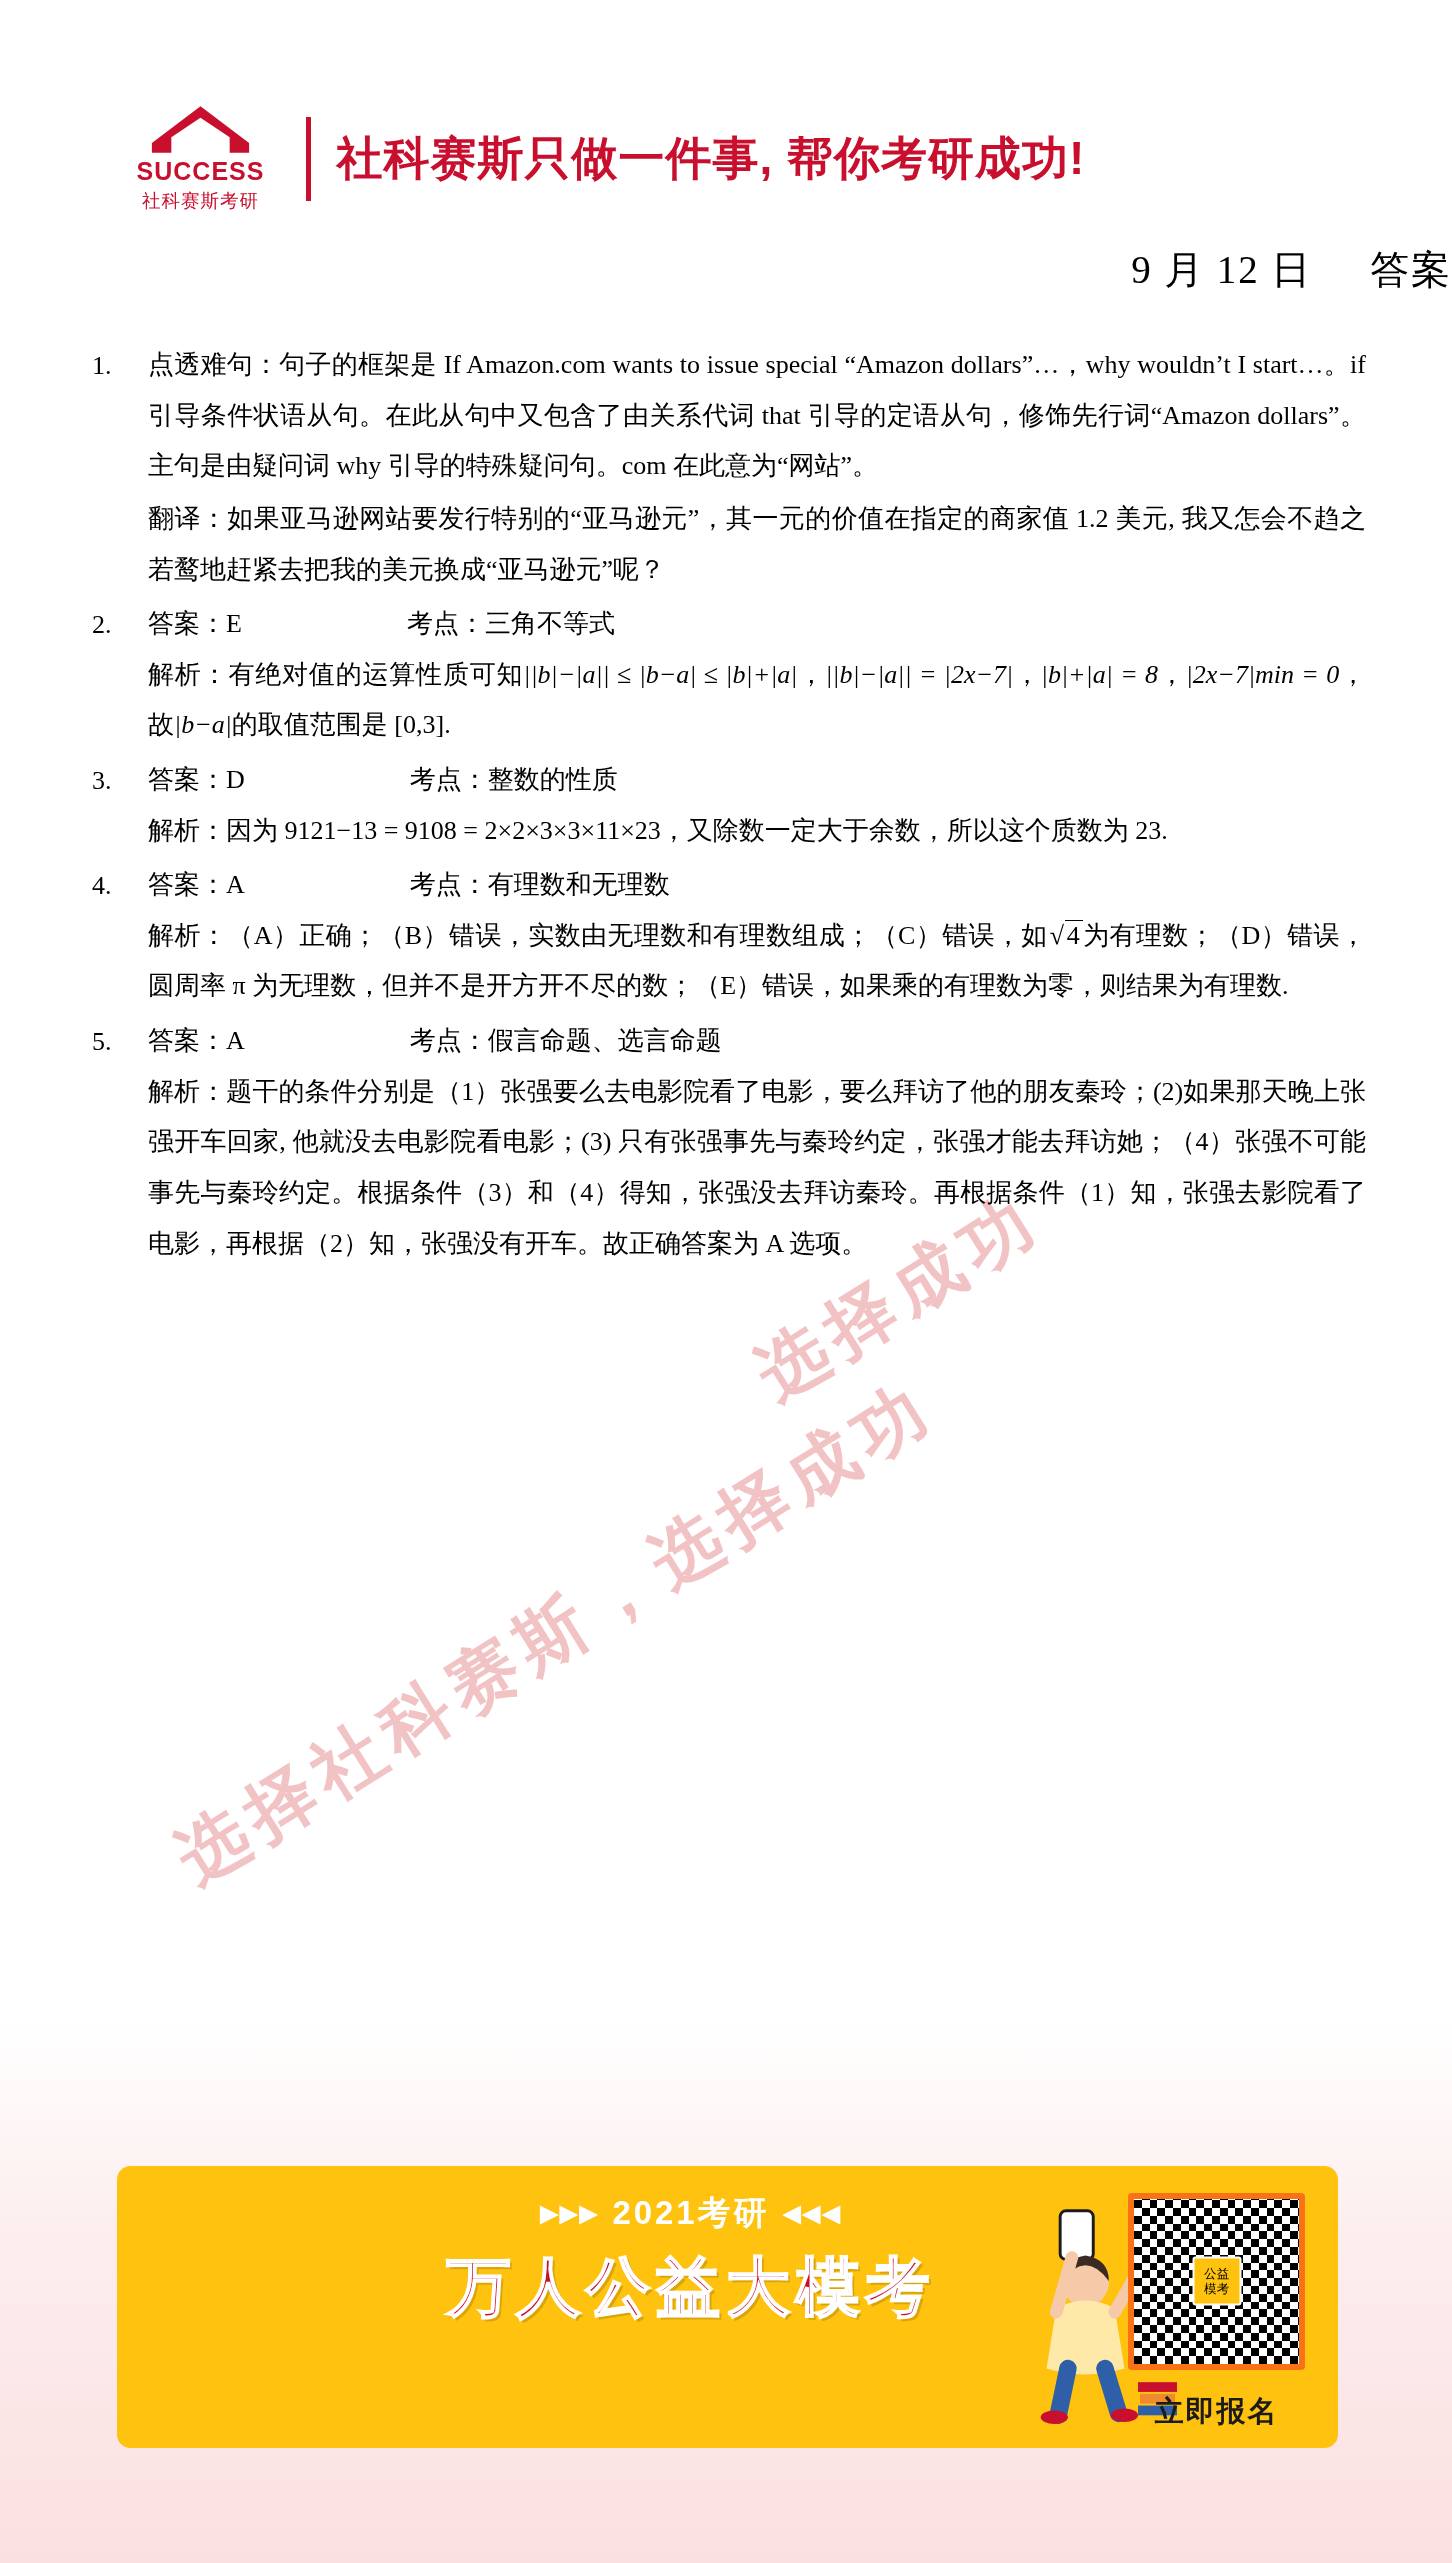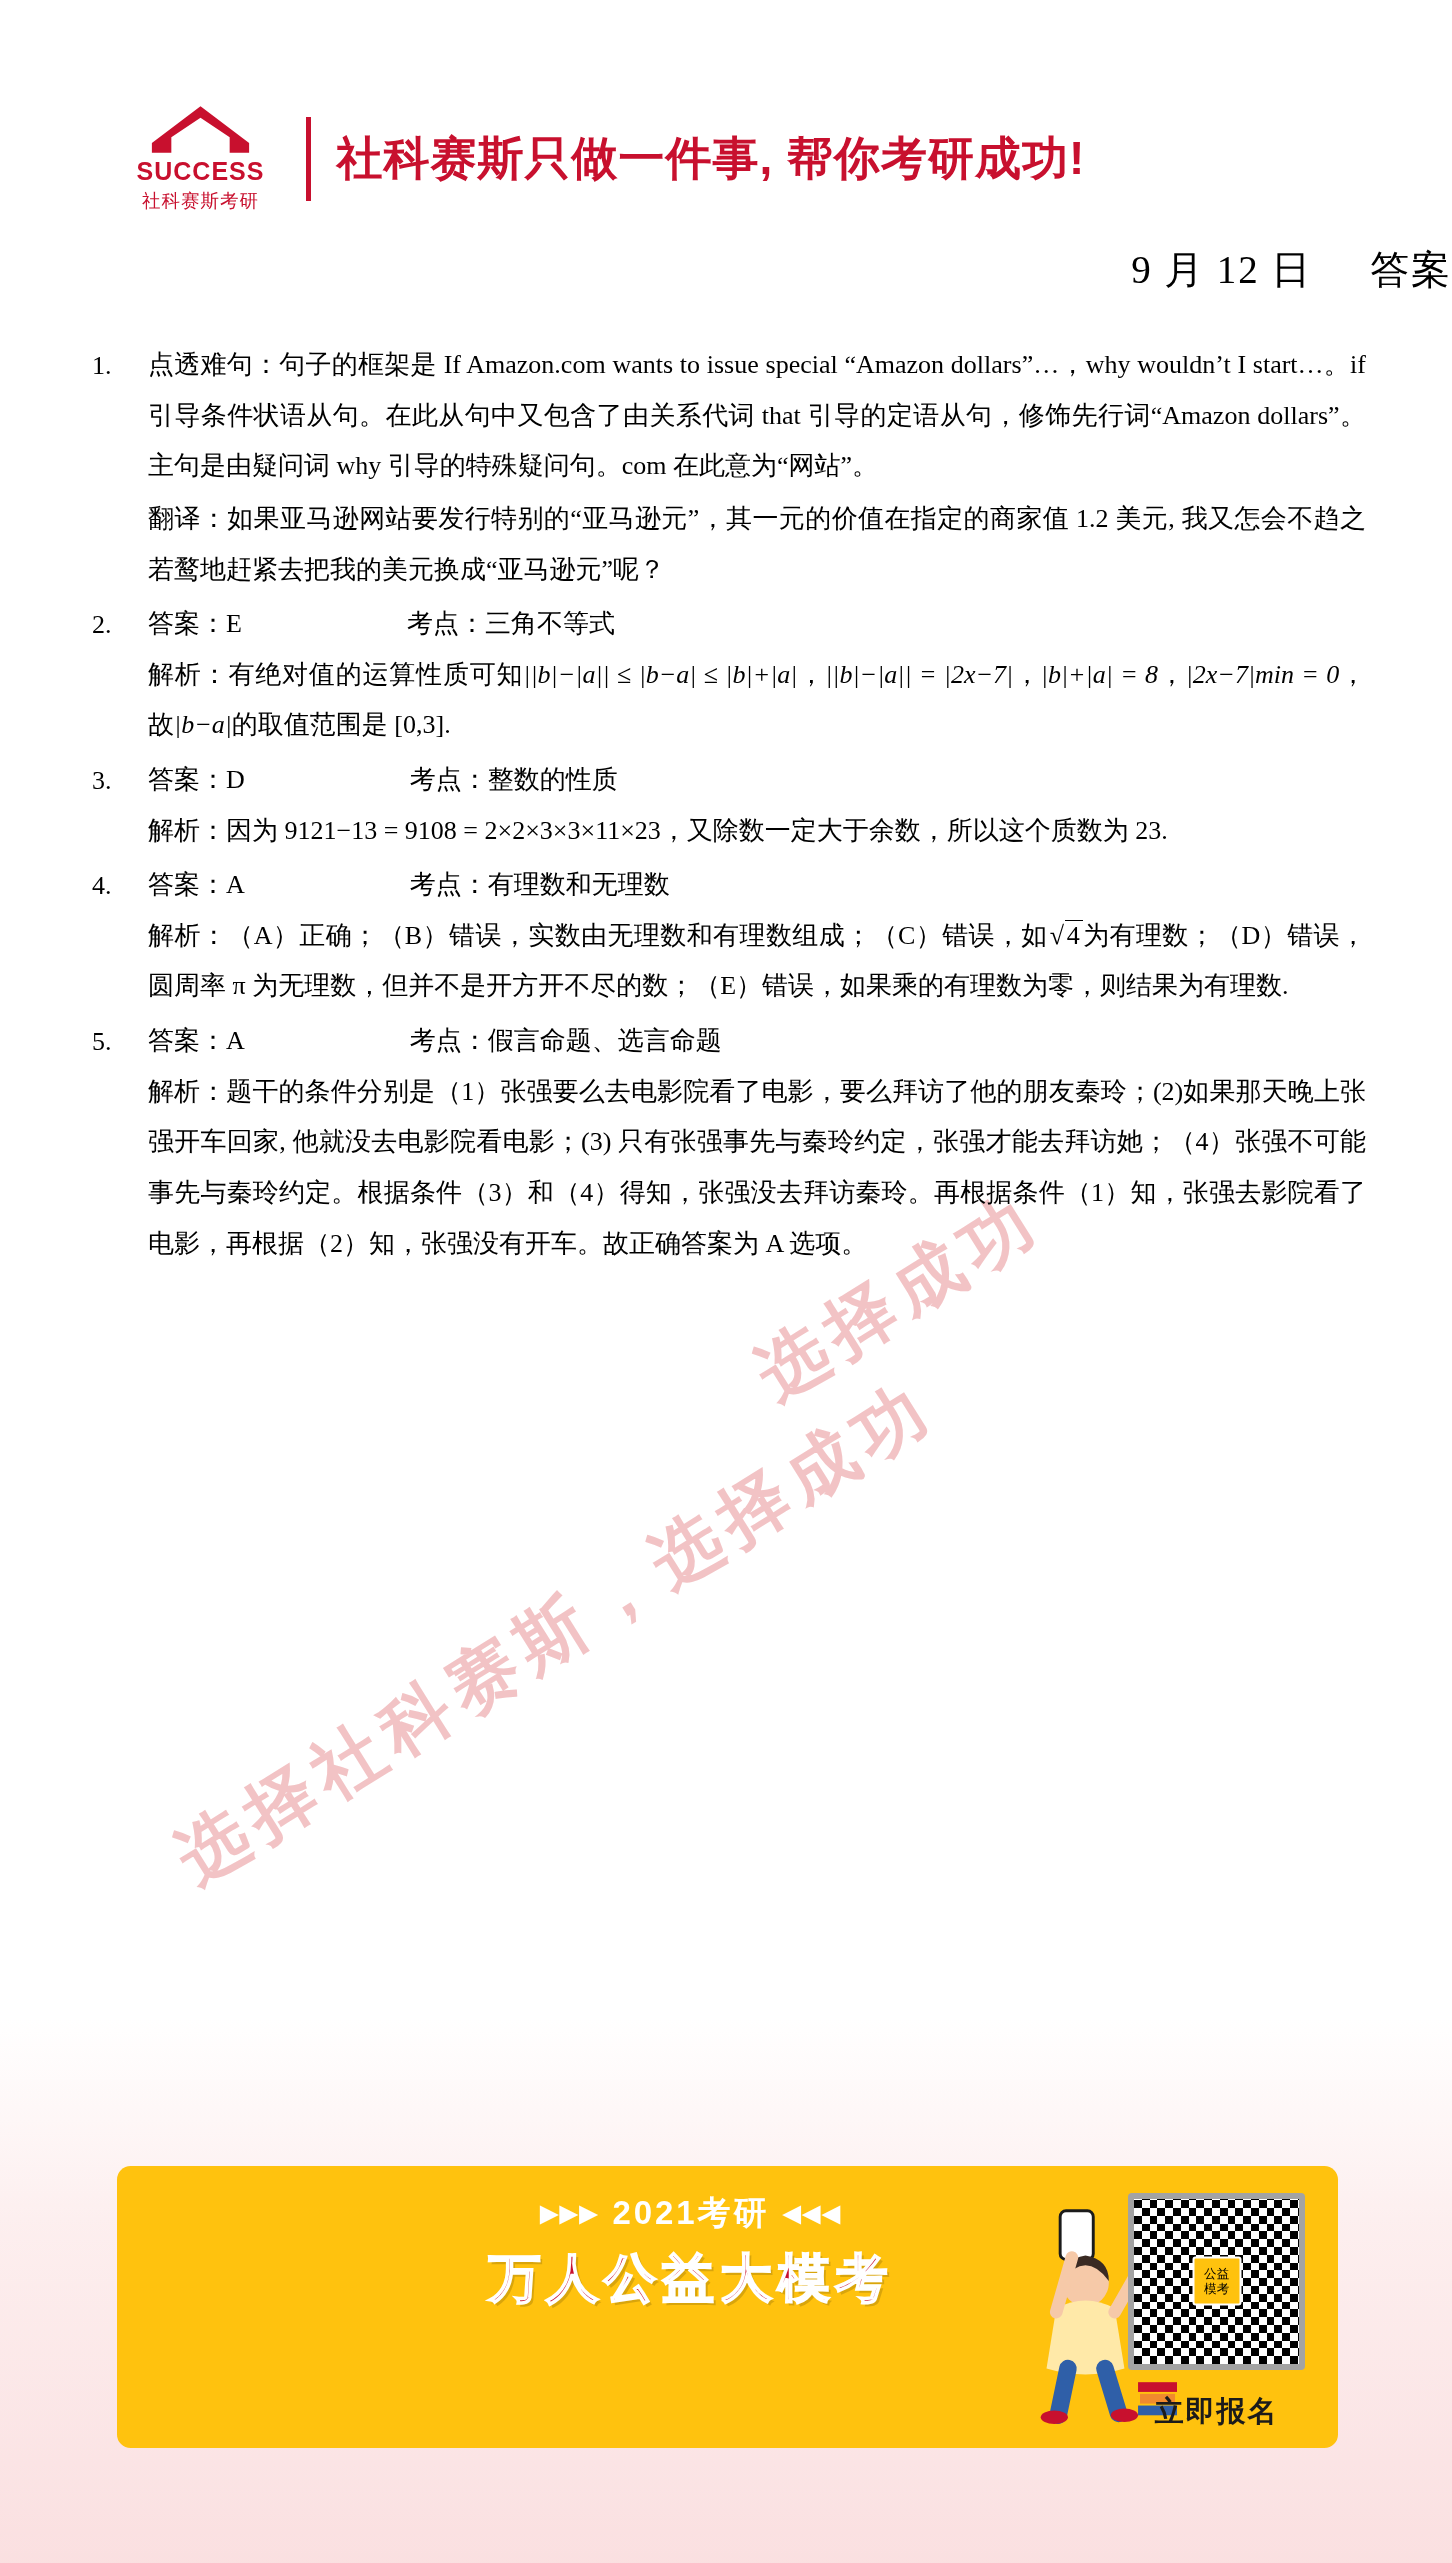--- a/index.html
+++ b/index.html
@@ -200,21 +200,21 @@
     color: #fff;
     letter-spacing: 2.9px;
     display: flex;
     align-items: center;
     justify-content: center;
     gap: 13.6px;
   }
   .arrows { color: #fff; font-size: 23px; letter-spacing: 1.9px; }
   .banner-main {
     font-family: "Liberation Sans", sans-serif;
-    font-size: 52px;
+    font-size: 64px;
     font-weight: bold;
     color: #c8102e;
     letter-spacing: 5.8px;
     margin-top: 7.8px;
     -webkit-text-stroke: 1.9px #ffffff;
     text-shadow: 2.9px 2.9px 0 rgba(0,0,0,0.15);
   }
   .banner-points {
     margin-top: 13.6px;
     background: #1b1b1b;
@@ -228,21 +228,21 @@
   }
   .banner-points span { margin: 0 3.9px; }
   .dot { color: #ffc20e; margin: 0 5.8px; }
 
   .qr-box {
     position: absolute;
     right: 33px;
     top: 27px;
     width: 165px;
     height: 165px;
-    background: #a3a3a3;
+    background: #f97316;
     padding: 5.8px;
     border-radius: 3.9px;
   }
   .qr-grid {
     width: 100%;
     height: 100%;
     background-image:
       repeating-linear-gradient(90deg, #000 0 7.8px, #fff 7.8px 15.6px),
       repeating-linear-gradient(0deg, #000 0 7.8px, #fff 7.8px 15.6px);
     background-blend-mode: difference;

